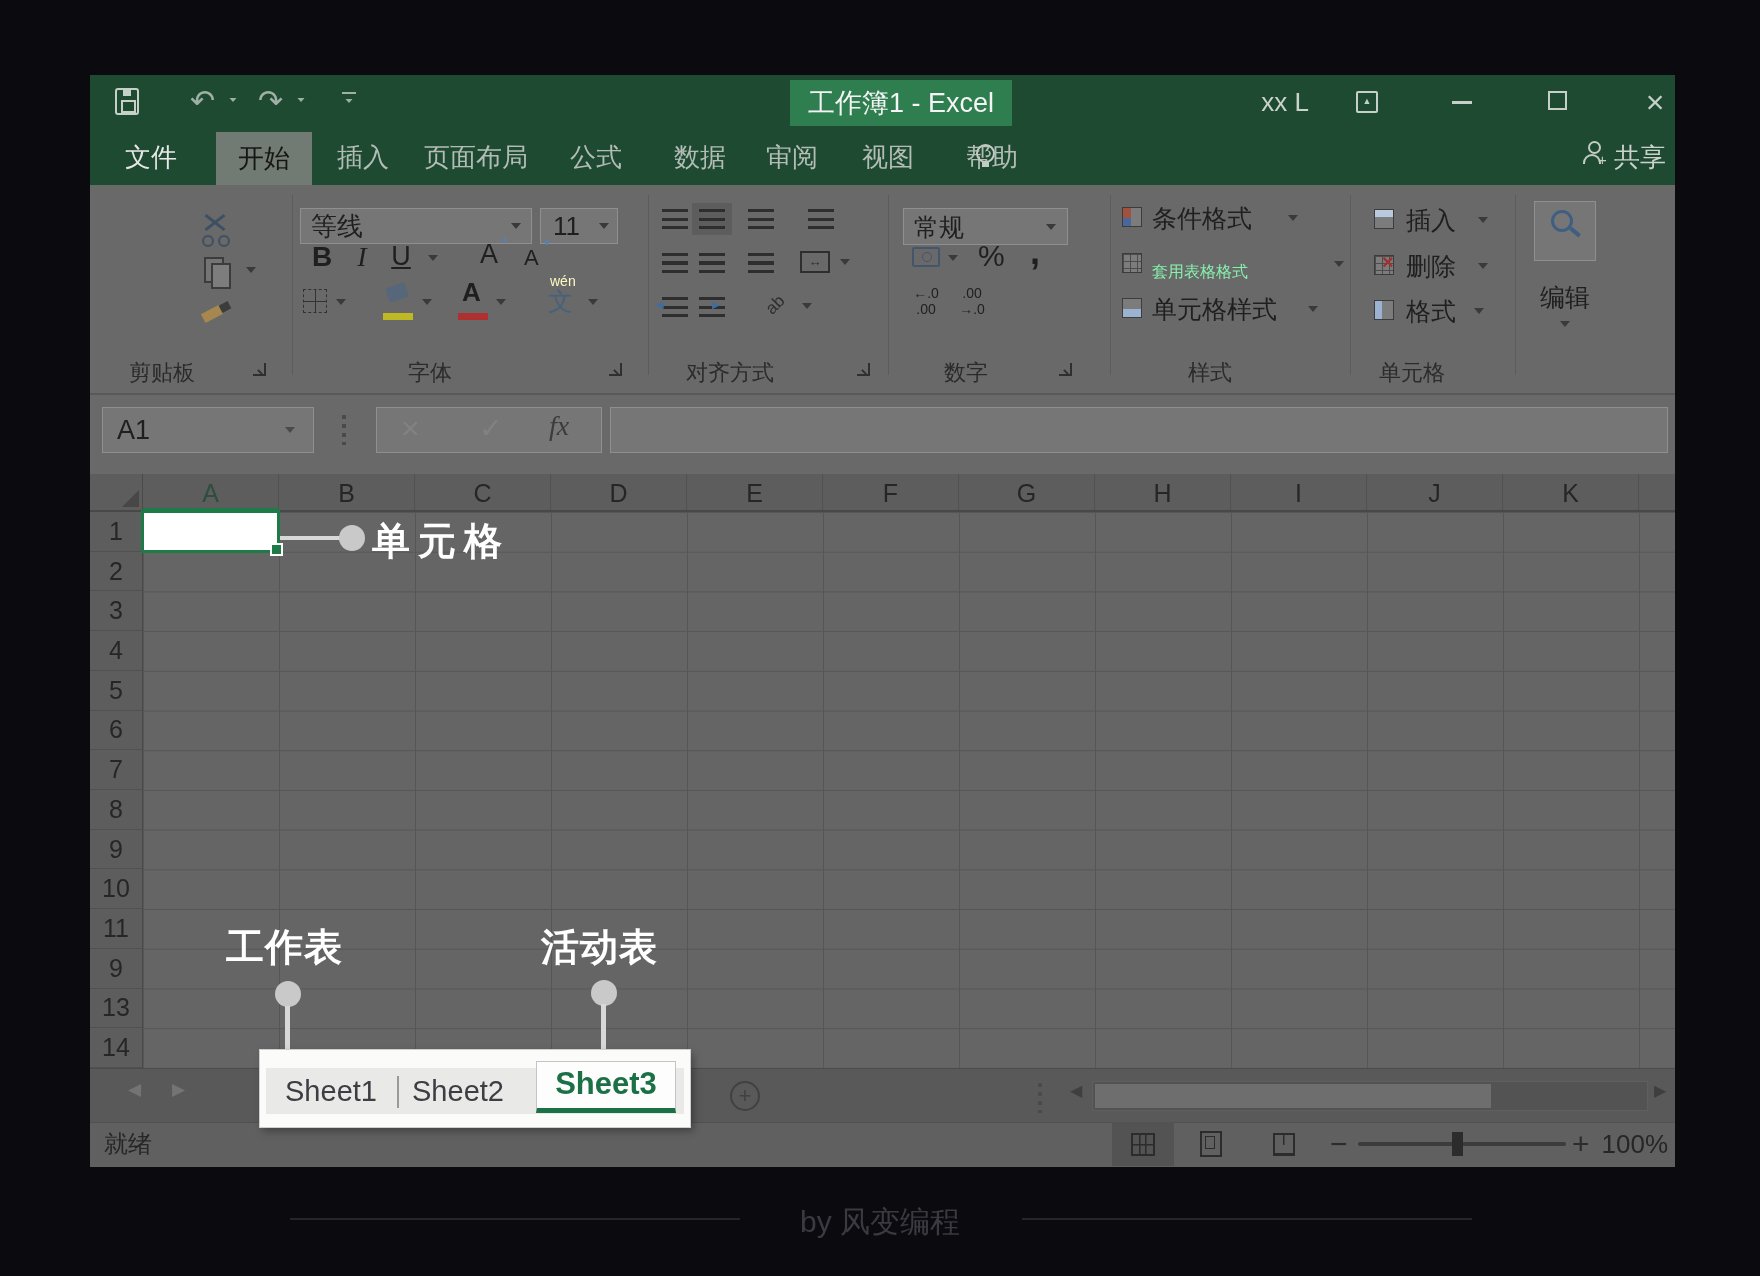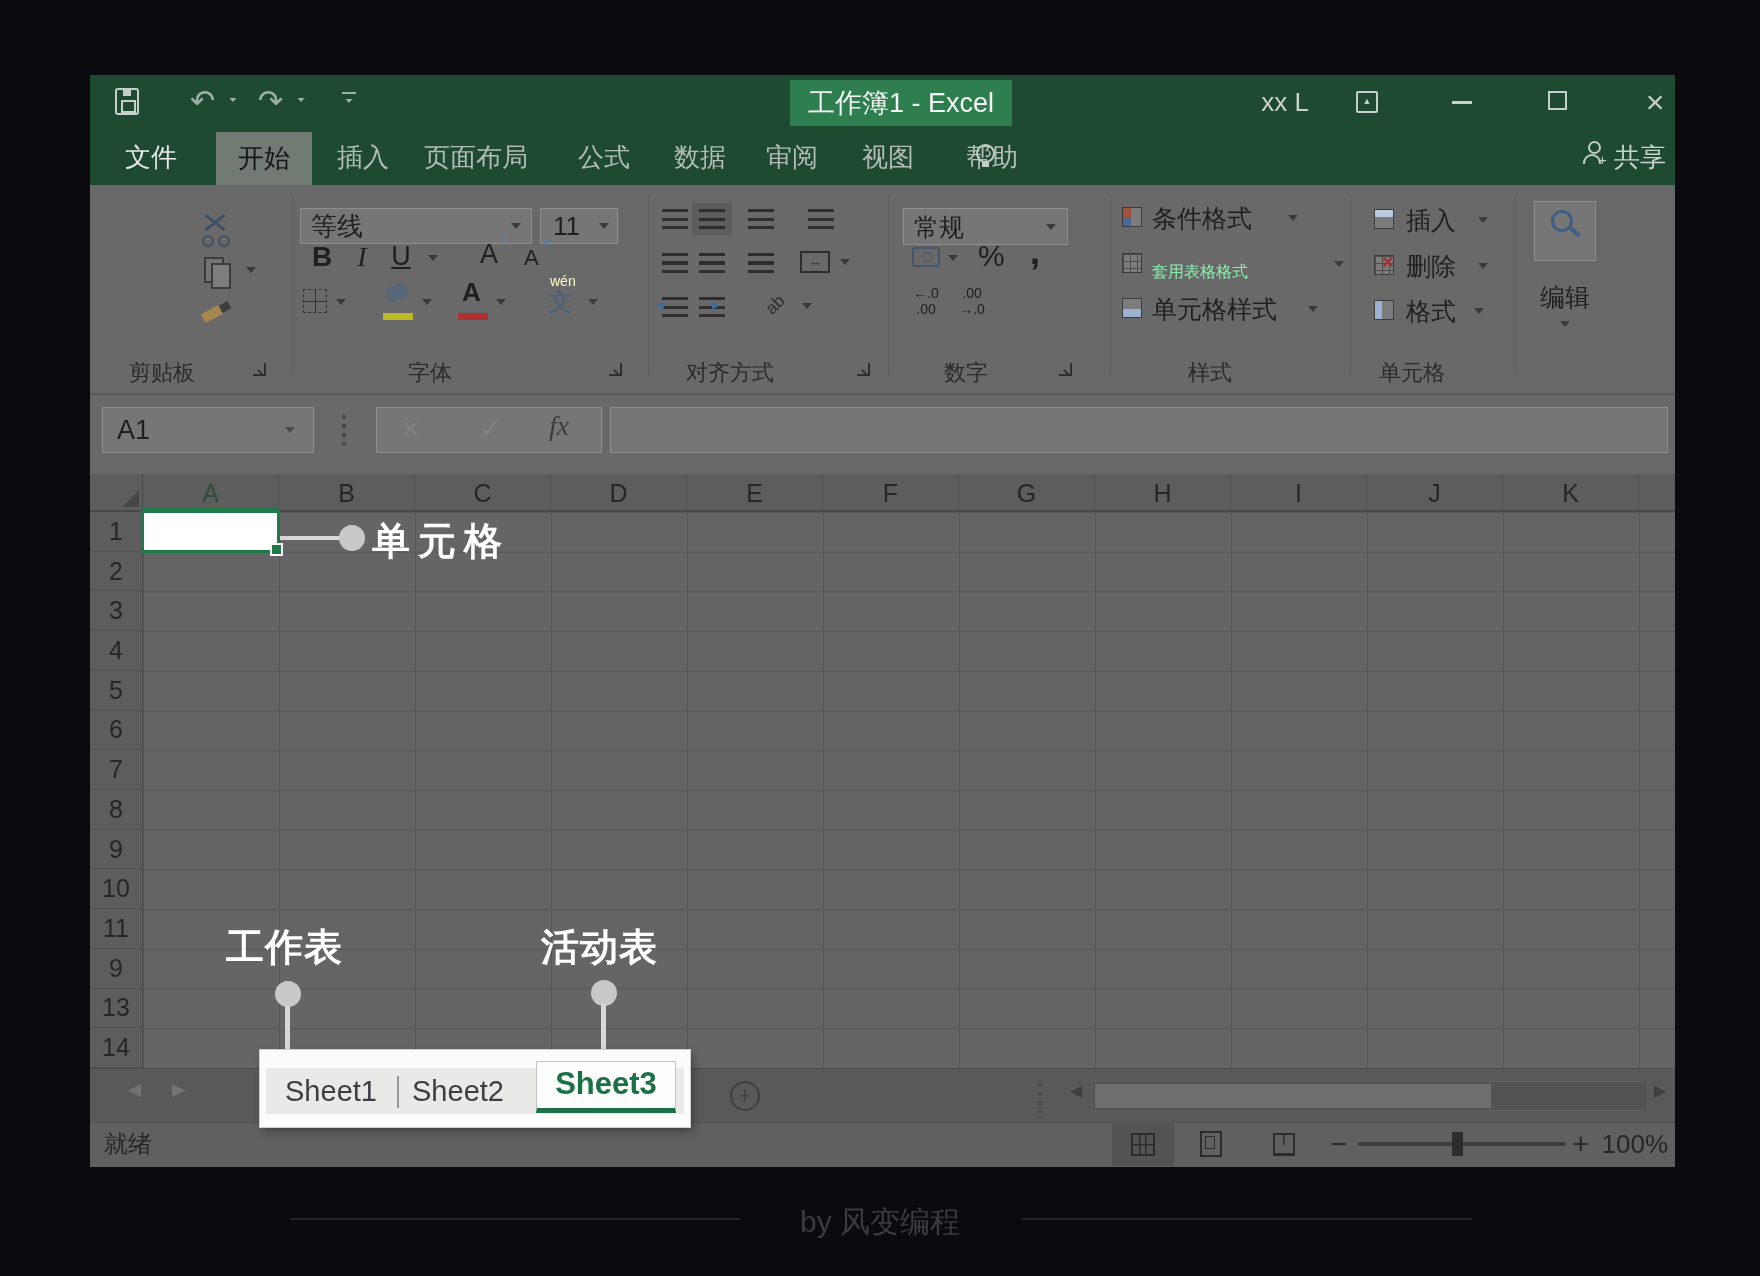--- a/index.html
+++ b/index.html
@@ -67,21 +67,21 @@
   <div class="abs" style="left:1362px;top:26px;width:20px;height:3px;background:#c6cfc8"></div>
   <div class="abs" style="left:1458px;top:16px;width:19px;height:19px;border:2px solid #c6cfc8;box-sizing:border-box"></div>
   <div class="t" style="left:1548px;top:9px;width:34px;text-align:center;font-size:32px;color:#c6cfc8">×</div>
 
   <div class="t" style="left:25px;top:55px;width:72px;line-height:55px;text-align:center;font-size:26px;color:#e8e8e8">文件</div>
   <div class="abs" style="left:126px;top:57px;width:96px;height:53px;background:#717b73;text-align:center;line-height:53px;font-size:26px;color:#161616">
     <span>开始</span>
   </div>
   <div class="t" style="left:240px;top:55px;width:66px;line-height:55px;text-align:center;font-size:26px;color:#b3bcb5">插入</div>
   <div class="t" style="left:330px;top:55px;width:112px;line-height:55px;text-align:center;font-size:26px;color:#b3bcb5">页面布局</div>
-  <div class="t" style="left:480px;top:55px;width:68px;line-height:55px;text-align:center;font-size:26px;color:#b3bcb5">公式</div>
+  <div class="t" style="left:480px;top:55px;width:68px;line-height:55px;text-align:left;font-size:26px;color:#b3bcb5">公式</div>
   <div class="t" style="left:576px;top:55px;width:68px;line-height:55px;text-align:center;font-size:26px;color:#b3bcb5">数据</div>
   <div class="t" style="left:668px;top:55px;width:68px;line-height:55px;text-align:center;font-size:26px;color:#b3bcb5">审阅</div>
   <div class="t" style="left:764px;top:55px;width:68px;line-height:55px;text-align:center;font-size:26px;color:#b3bcb5">视图</div>
   <div class="t" style="left:868px;top:55px;width:68px;line-height:55px;text-align:center;font-size:26px;color:#b3bcb5">帮助</div>
   <div class="abs" style="left:886px;top:69px;width:15px;height:15px;border:2px solid #c2ccc4;border-radius:50%"></div>
   <div class="abs" style="left:892px;top:87px;width:7px;height:5px;background:#c2ccc4"></div>
   <div class="abs" style="left:1498px;top:66px;width:9px;height:9px;border:2px solid #c2ccc4;border-radius:50%"></div>
   <div class="abs" style="left:1493px;top:79px;width:18px;height:10px;border:2px solid #c2ccc4;border-bottom:none;border-radius:9px 9px 0 0;box-sizing:border-box"></div>
   <div class="t" style="left:1508px;top:76px;font-size:15px;color:#c2ccc4">+</div>
   <div class="t" style="left:1524px;top:55px;line-height:55px;font-size:26px;color:#c9d2cb">共享</div>

